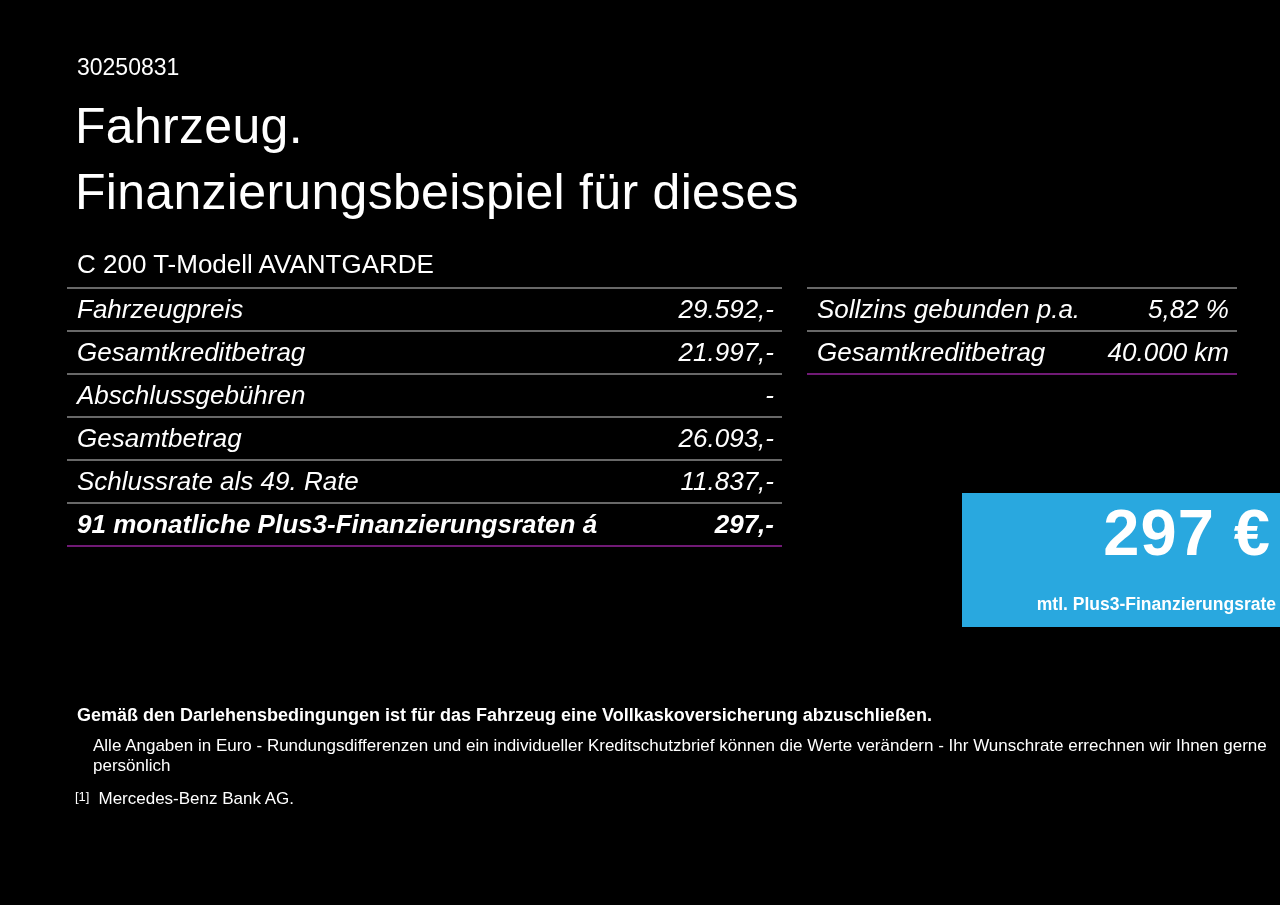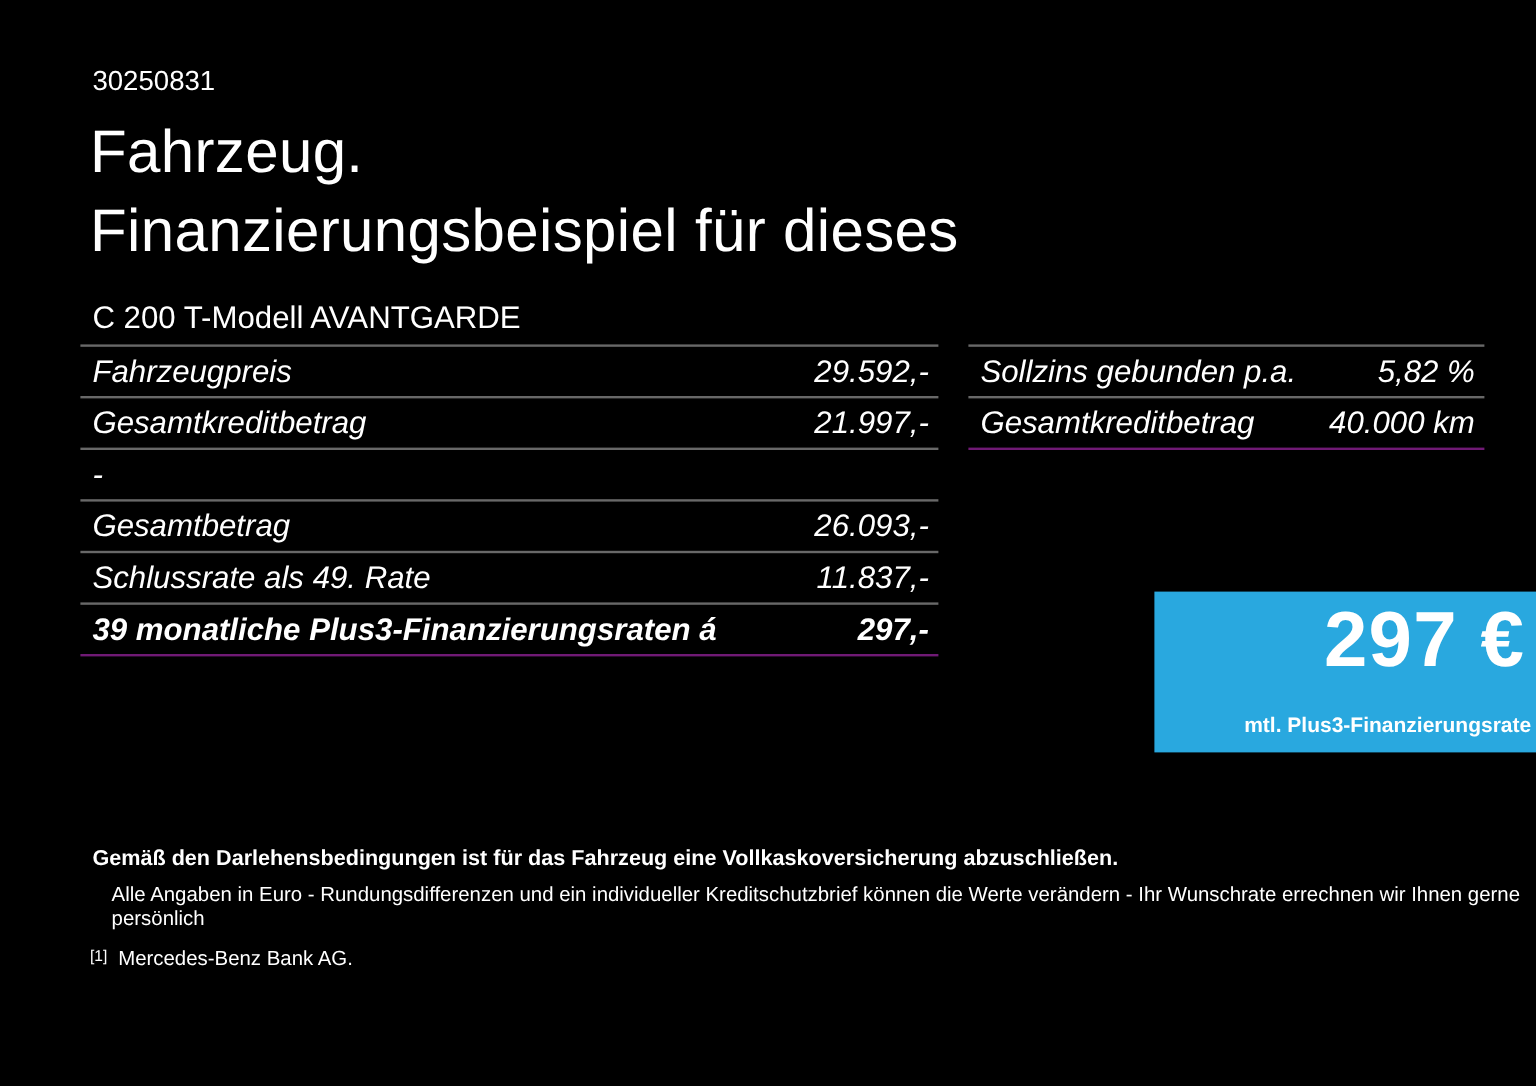--- a/index.html
+++ b/index.html
@@ -145,32 +145,33 @@
   <div class="ftable ftable-left">
     <div class="frow">
       <span class="label">Fahrzeugpreis</span>
       <span class="value">29.592,-</span>
     </div>
     <div class="frow">
       <span class="label">Gesamtkreditbetrag</span>
       <span class="value">21.997,-</span>
     </div>
     <div class="frow">
+      <span class="label">Abschlussgebühren</span>
       <span class="value">-</span>
     </div>
     <div class="frow">
       <span class="label">Gesamtbetrag</span>
       <span class="value">26.093,-</span>
     </div>
     <div class="frow">
       <span class="label">Schlussrate als 49. Rate</span>
       <span class="value">11.837,-</span>
     </div>
     <div class="frow bold-row">
-      <span class="label">39 monatliche Plus3-Finanzierungsraten á</span>
+      <span class="label">91 monatliche Plus3-Finanzierungsraten á</span>
       <span class="value">297,-</span>
     </div>
   </div>
 
   <div class="ftable ftable-right">
     <div class="frow">
       <span class="label">Sollzins gebunden p.a.</span>
       <span class="value">5,82 %</span>
     </div>
     <div class="frow">

